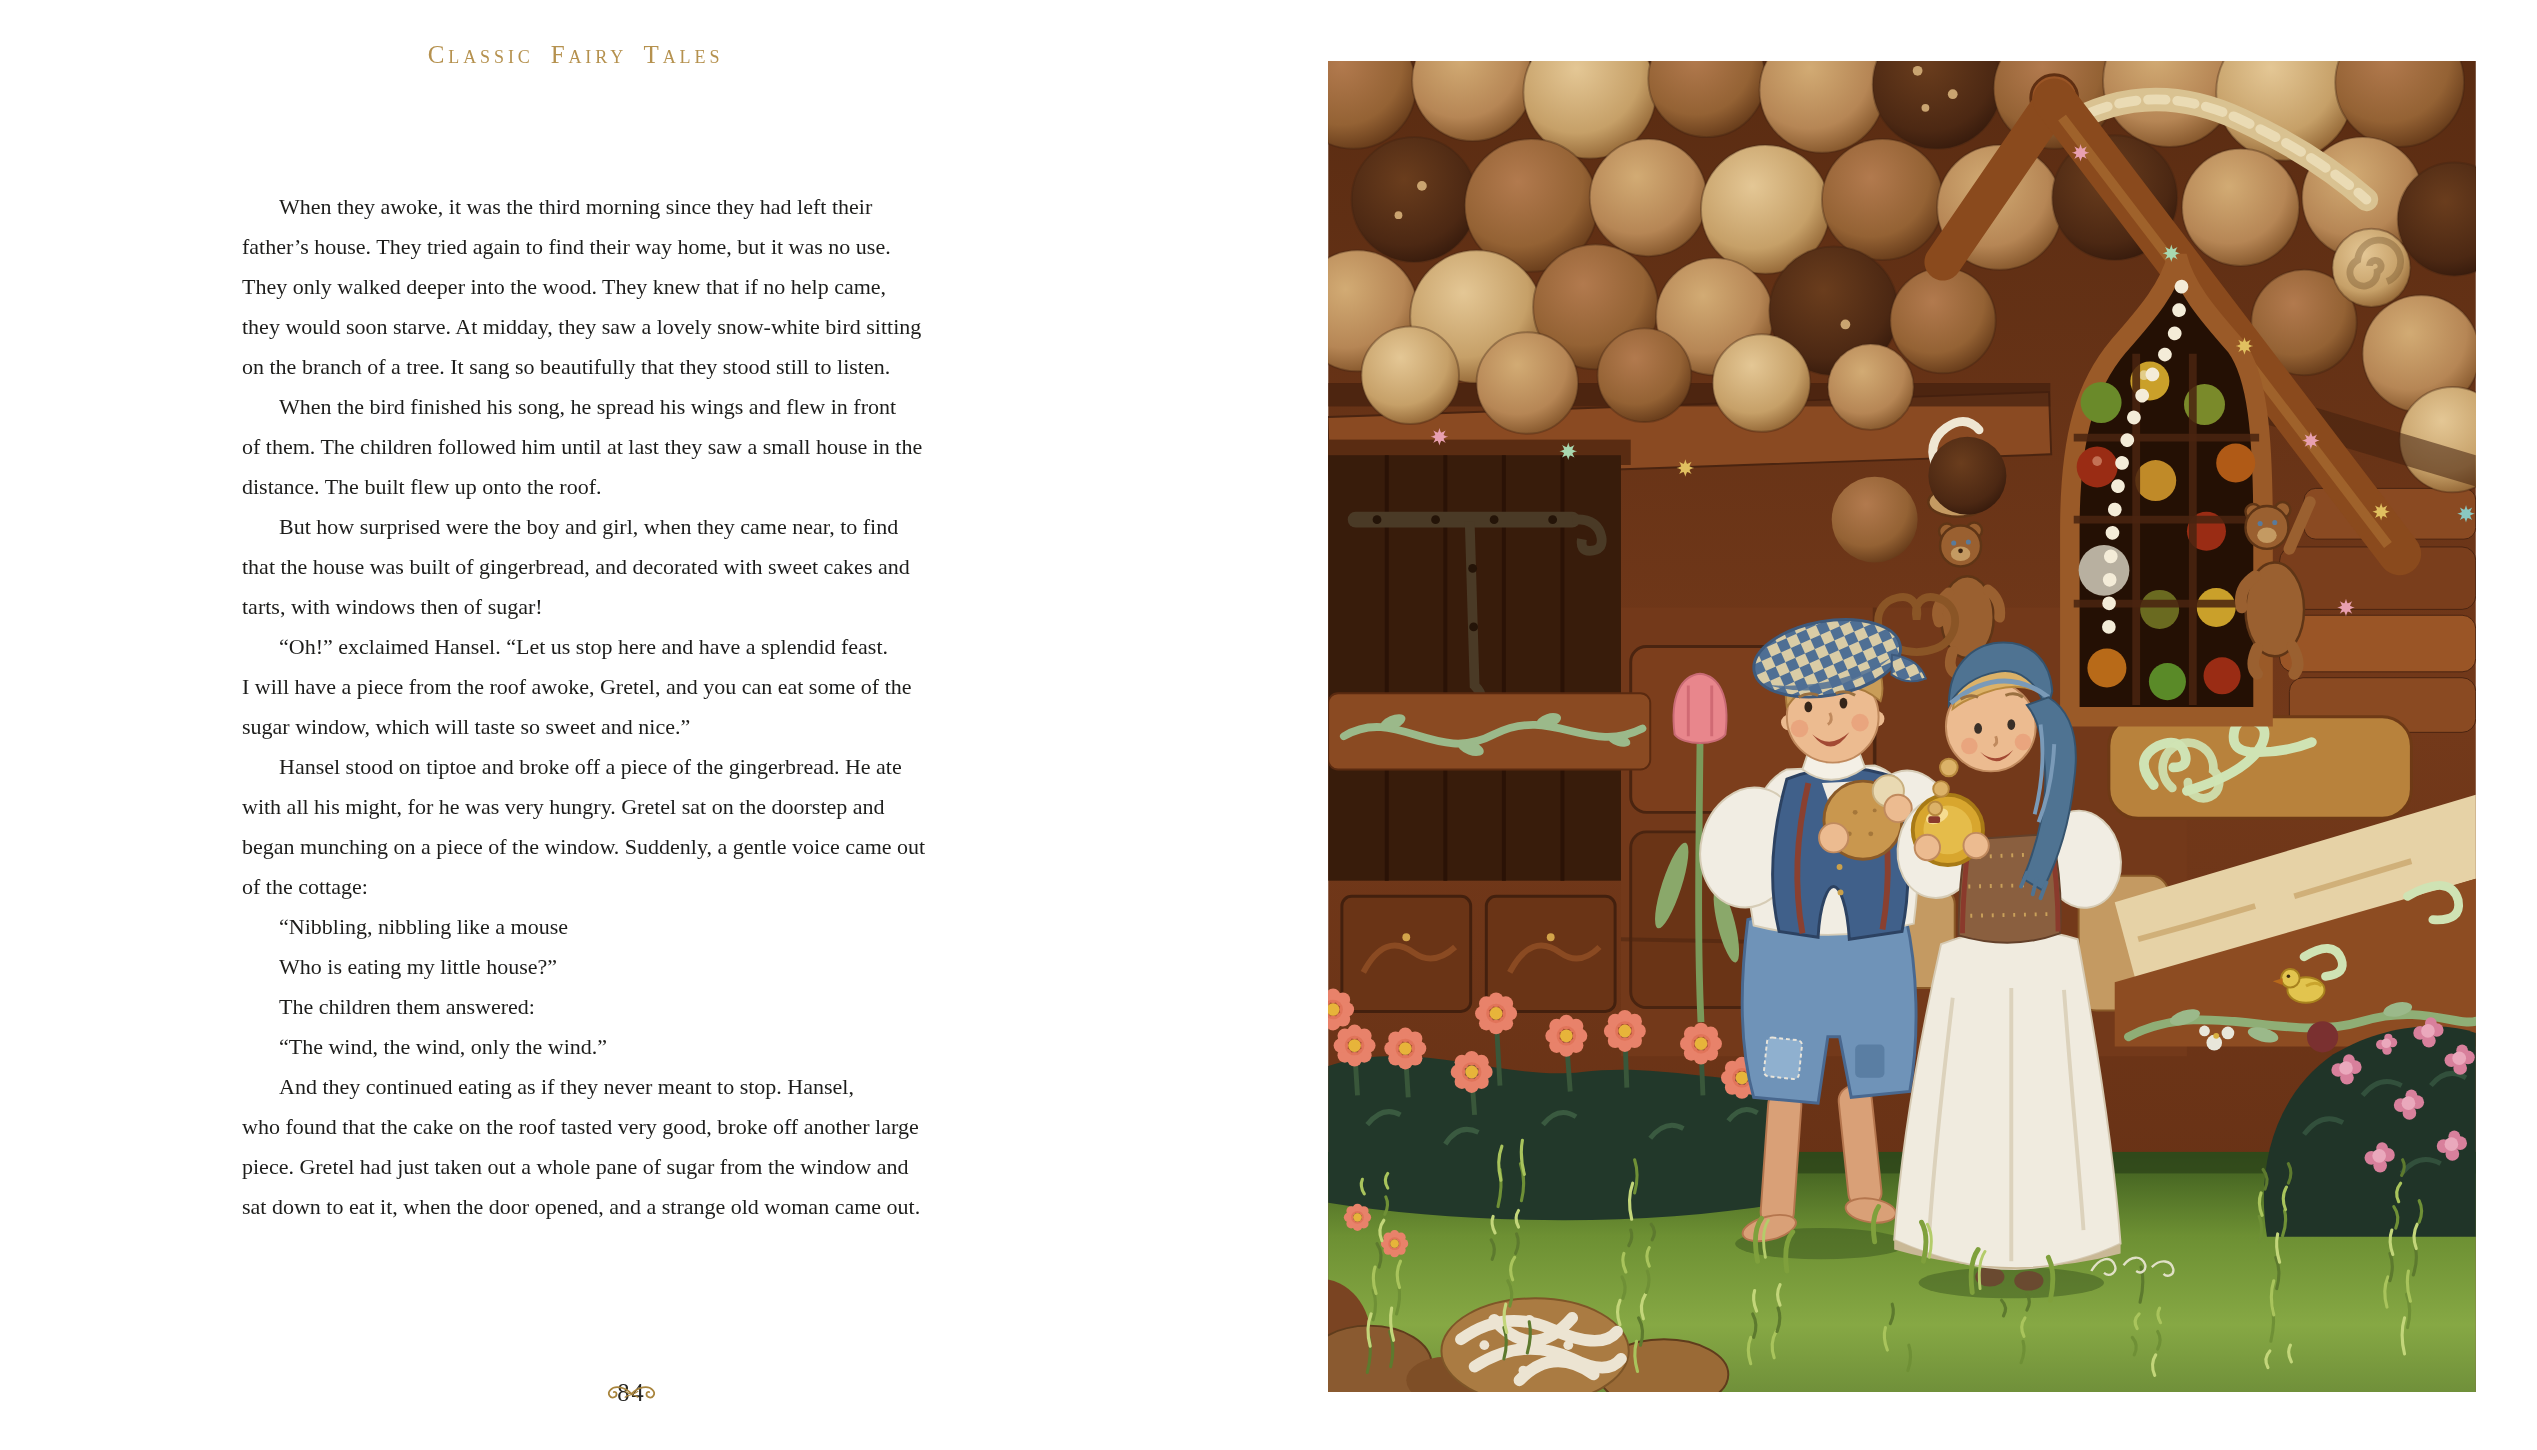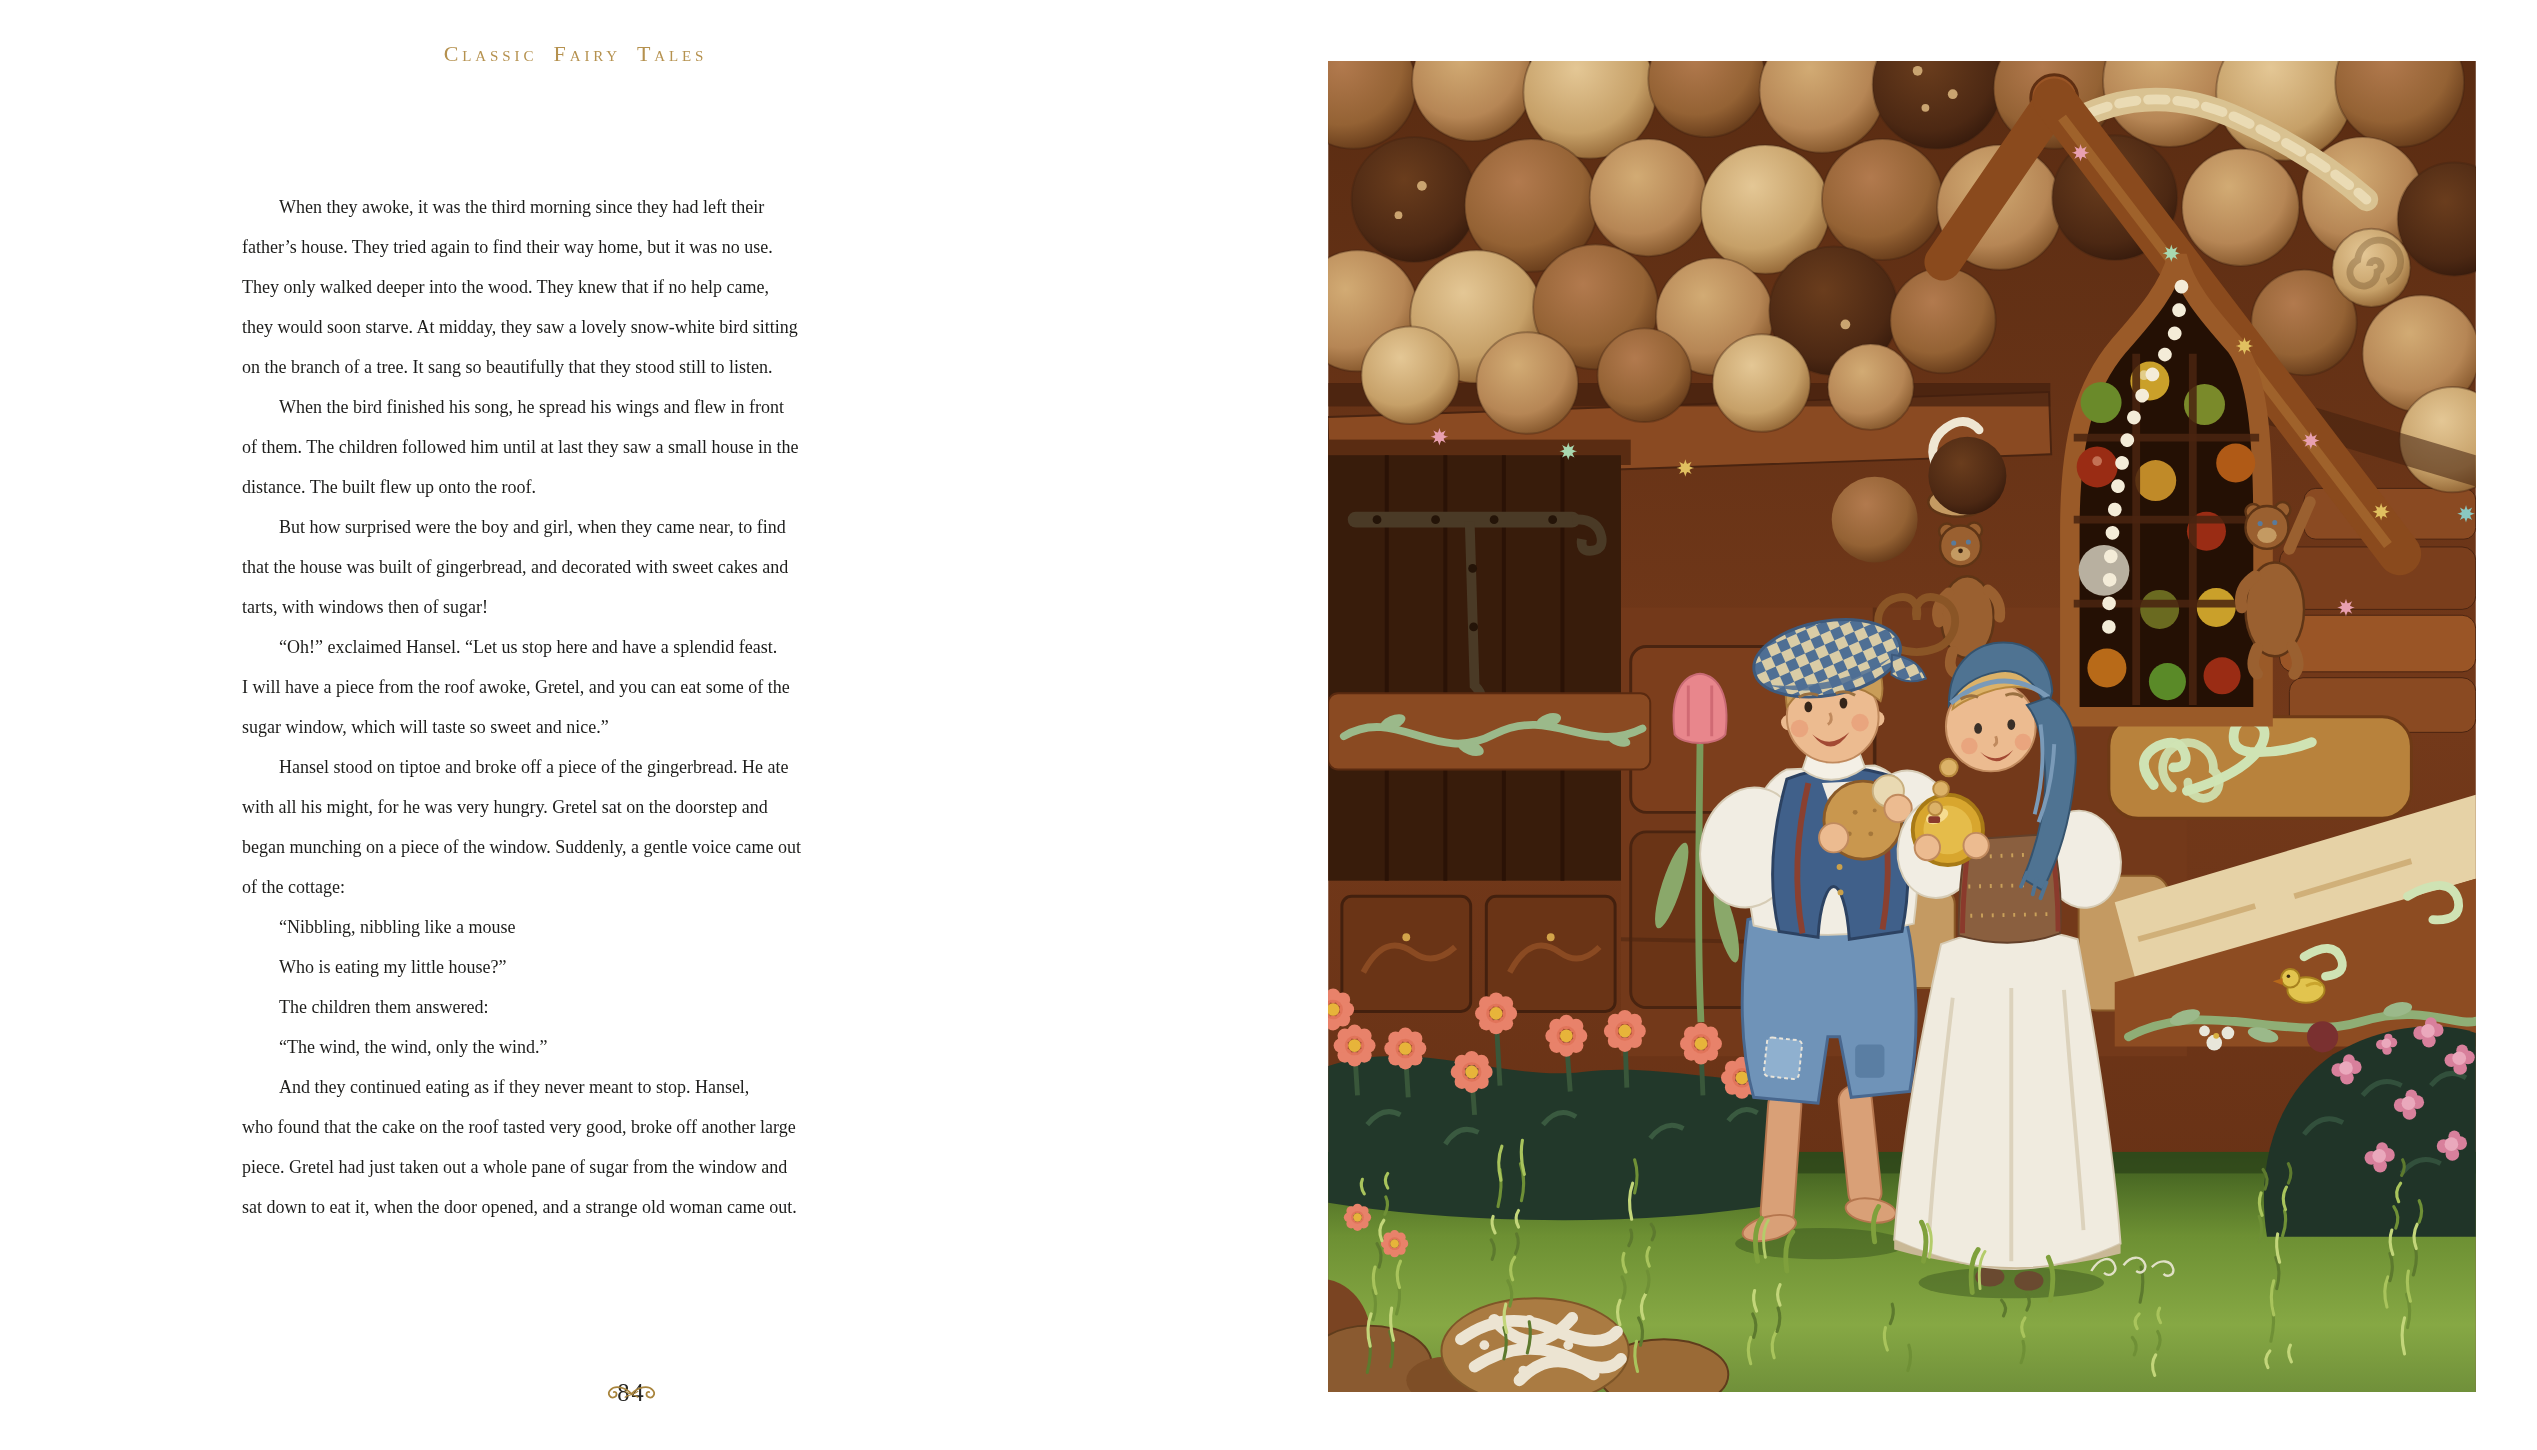--- a/index.html
+++ b/index.html
@@ -1,21 +1,21 @@
 <!DOCTYPE html>
 <html><head>
 <meta charset="utf-8">
 <style>
   html,body{margin:0;padding:0;}
   body{width:2538px;height:1450px;position:relative;background:#ffffff;
        font-family:"Liberation Serif",serif;color:#1d1d1b;overflow:hidden;}
   .running-header{position:absolute;left:185px;top:41px;width:781px;text-align:center;
-       font-size:22px;letter-spacing:3.9px;word-spacing:6.8px;font-variant:small-caps;
+       font-size:25px;letter-spacing:3.9px;word-spacing:6.8px;font-variant:small-caps;
        color:#b5914e;}
-  .story{position:absolute;left:242px;top:187px;width:792px;font-size:18px;
+  .story{position:absolute;left:242px;top:187px;width:792px;font-size:22px;
        line-height:40px;}
   .line{white-space:nowrap;transform-origin:left center;}
   .ind{margin-left:37px;}
   .page-number{position:absolute;left:241px;top:1351px;width:781px;text-align:center;
        font-size:24.4px;letter-spacing:2px;color:#262624;margin-top:28px;}
   .ornament{position:absolute;left:602px;top:1384px;width:59px;height:21.5px;}
   .illustration{position:absolute;left:1328px;top:61px;width:1148px;height:1331px;}
 </style>
 </head>
 <body>

